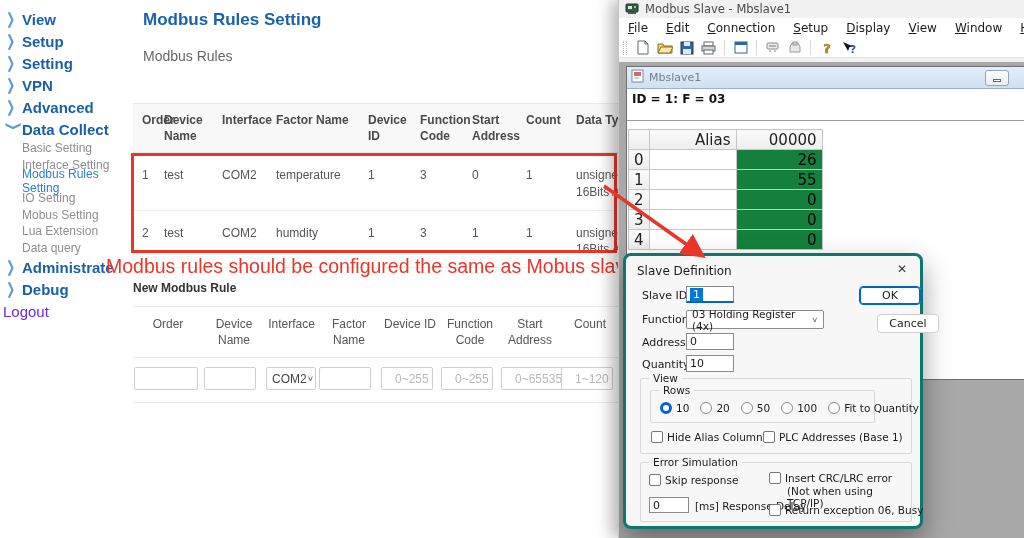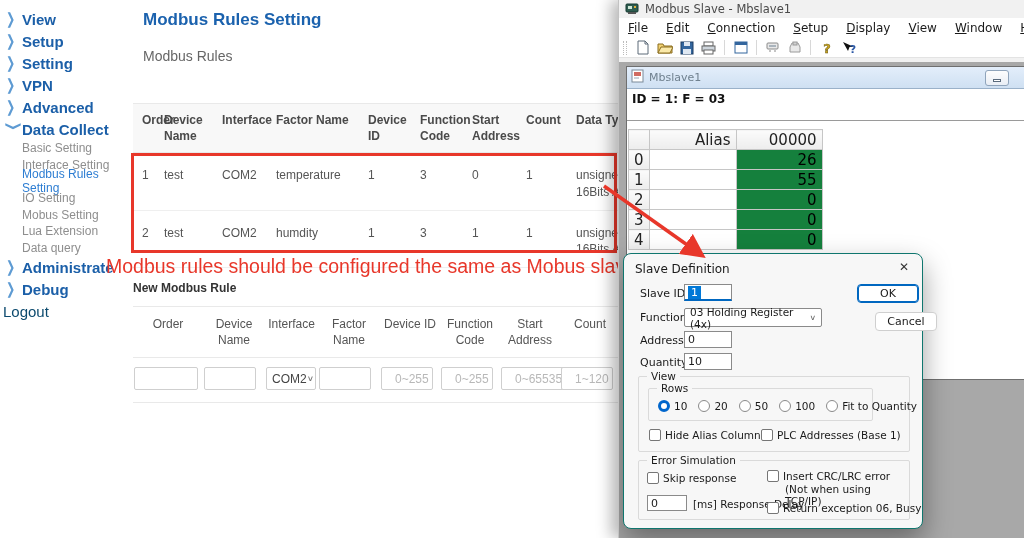--- a/index.html
+++ b/index.html
@@ -8,21 +8,21 @@
 
   
   .webpage { position:absolute; inset:0; background:#fff; z-index:1; }
 
   .sidebar { position:absolute; left:0; top:8px; width:132px; }
   .side-item { height:22px; display:flex; align-items:center; color:#1b5fa8; font-weight:bold; font-size:15px; }
   .side-item .chev { width:16px; margin-left:6px; color:#5e9bd3; font-size:11px; font-weight:normal; transform:scaleY(1.4); }
   .side-item.expanded .chev { transform:rotate(90deg) scaleY(1.4); }
   .side-sub { padding-left:22px; height:16.6px; font-size:12px; color:#8e8e8e; display:flex; align-items:center; cursor:default; }
   .side-sub.active { color:#2d7dd2; }
-  .logout { position:absolute; left:3px; top:303px; font-size:15px; color:#0c4a6e; }
+  .logout { position:absolute; left:3px; top:303px; font-size:15px; color:#6d28d9; }
 
   .page-title { position:absolute; left:143px; top:10px; font-size:17px; font-weight:bold; color:#1b62ae; }
   .page-subtitle { position:absolute; left:143px; top:48px; font-size:14px; color:#666; }
 
   .rules-table { position:absolute; left:133px; top:103px; width:500px; font-size:12px; }
   .tgrid { display:grid; grid-template-columns:22px 58px 54px 92px 52px 52px 54px 50px 66px; }
   .tgrid > div { padding-left:9px; line-height:1.35; }
   .rules-head { background:#f8f8f8; border-top:1px solid #e9e9e9; border-bottom:1px solid #e9e9e9; padding:8px 0; color:#4a4a4a; font-weight:bold; }
   .rules-row { border-bottom:1px solid #efefef; padding:14px 0 10px; color:#555; min-height:48px; }
   .rules-row:first-of-type { margin-top:11px; }
@@ -63,21 +63,21 @@
   .min-glyph { width:8px; height:3px; border:1px solid #5a6b7d; background:#fff; }
   .child-status { height:32px; border-bottom:1px solid #9a9a9a; font-size:12px; font-weight:bold; color:#111; padding:3px 0 0 5px; }
   .reg-grid { margin:8px 0 0 1px; border-collapse:collapse; font-size:15px; }
   .reg-grid td, .reg-grid th { border:1px solid #c6c6c6; height:20px; padding:0 5px; font-weight:normal; }
   .reg-grid .hd { background:linear-gradient(#fbfbfb,#ededed); text-align:right; color:#222; }
   .reg-grid .rowhd { background:linear-gradient(#fbfbfb,#ededed); width:20px; text-align:center; color:#222; }
   .reg-grid .alias { width:87px; background:#fff; }
   .reg-grid .val { width:86px; text-align:right; background:#15803d; color:#000; }
 
   
-  .dialog { position:absolute; left:4px; top:253px; width:300px; height:276px; background:#f7f7f7; border:1px solid #0f766e; border-radius:8px; box-shadow:0 12px 28px rgba(0,0,0,.38); font-size:11px; color:#1a1a1a; z-index:5; }
+  .dialog { position:absolute; left:4px; top:253px; width:300px; height:276px; background:#f7f7f7; border:3px solid #0f766e; border-radius:8px; box-shadow:0 12px 28px rgba(0,0,0,.38); font-size:11px; color:#1a1a1a; z-index:5; }
   .dlg-title { position:absolute; left:11px; top:8px; font-size:12px; }
   .dlg-close { position:absolute; right:13px; top:6px; font-size:12px; color:#333; }
   .dlg-label { position:absolute; left:16px; }
   .dlg-input { position:absolute; left:60px; width:48px; height:17px; background:#fff; border:1px solid #8a8a8a; font-size:11px; padding-left:3px; display:flex; align-items:center; }
   .focused { border-bottom:2px solid #0067c0; }
   .sel-block { background:#0078d7; color:#fff; padding:0 3px; line-height:13px; }
   .dropdown { position:absolute; left:60px; top:54px; width:138px; height:19px; background:#fff; border:1px solid #8a8a8a; border-radius:2px; display:flex; align-items:center; justify-content:space-between; padding:0 5px; font-size:10.5px; }
   .dropdown .car { color:#666; font-size:9px; transform:scaleY(.8); }
   .dlg-btn { position:absolute; left:233px; width:62px; height:19px; background:#fff; border:1px solid #cfcfcf; border-radius:4px; display:flex; align-items:center; justify-content:center; font-size:11px; }
   .dlg-btn.default { border:1px solid #0067c0; box-shadow:0 0 0 1px #0067c0 inset; }

